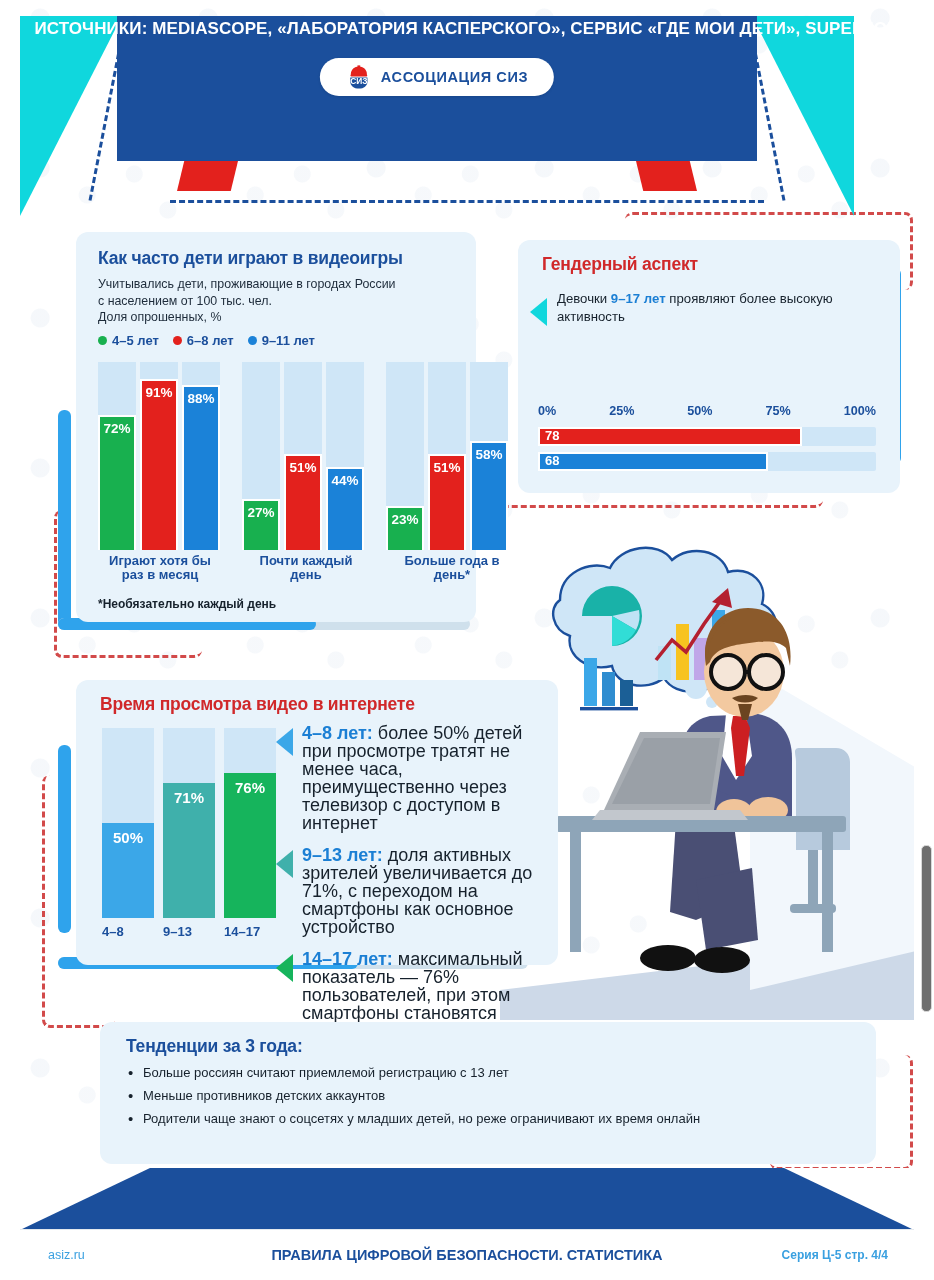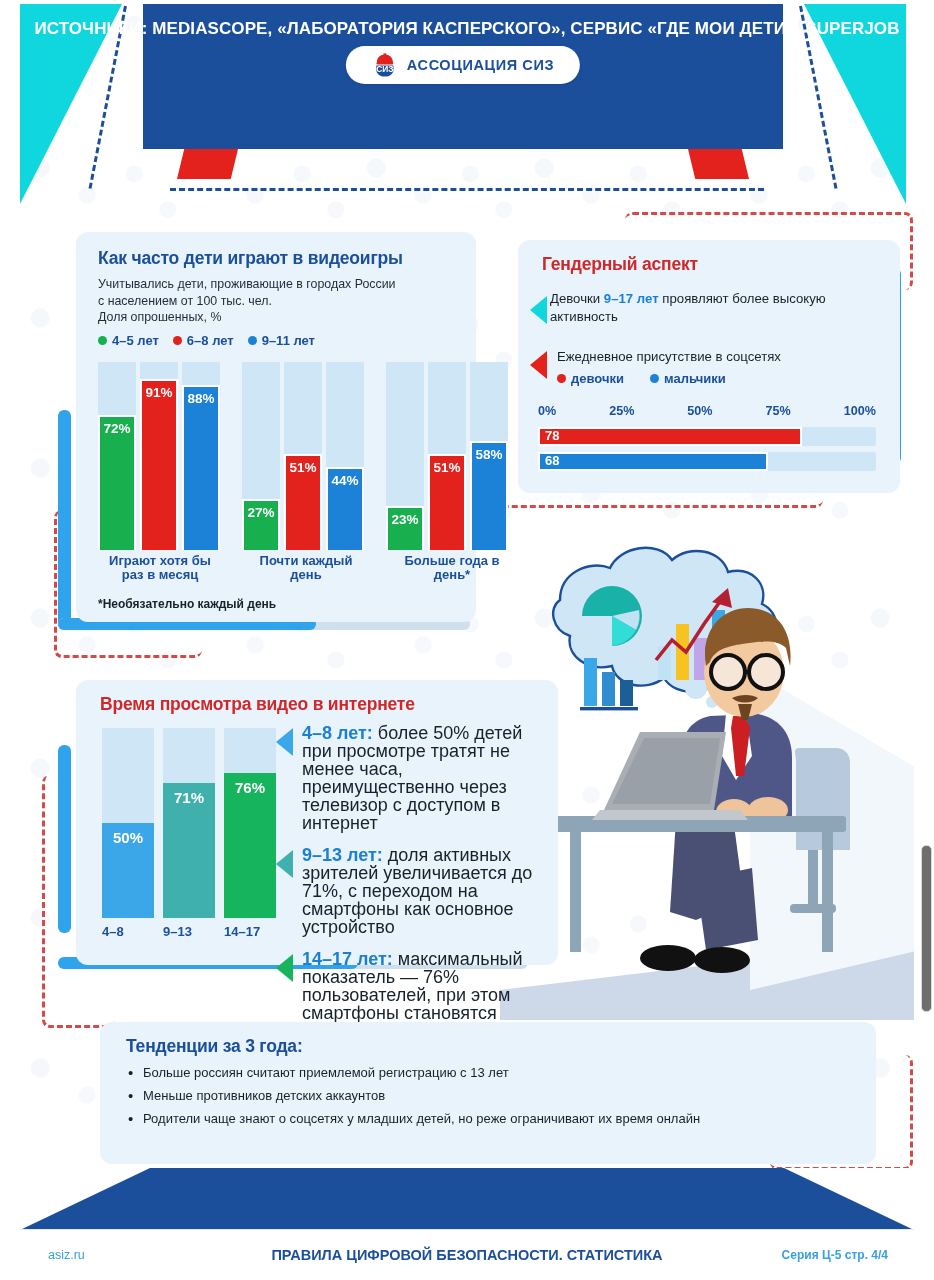--- a/index.html
+++ b/index.html
@@ -17,21 +17,21 @@
     position:absolute;inset:0;
     background-image:
       radial-gradient(circle at 12% 12%, rgba(30,90,160,.045) 0 9px, transparent 10px),
       radial-gradient(circle at 40% 30%, rgba(30,90,160,.040) 0 8px, transparent 9px),
       radial-gradient(circle at 68% 16%, rgba(30,90,160,.040) 0 8px, transparent 9px),
       radial-gradient(circle at 88% 40%, rgba(30,90,160,.038) 0 8px, transparent 9px);
     background-size:168px 150px;
     pointer-events:none;z-index:1;
   }
   
-  .header{position:absolute;left:0;top:4px;width:886px;height:210px;z-index:3;}
+  .header{position:absolute;left:0;top:16px;width:802px;height:210px;z-index:3;padding-left:32px;}
   .hdr-cyan-l{position:absolute;left:0;top:0;width:0;height:0;
     border-left:102px solid #10d7dd;border-bottom:200px solid transparent;}
   .hdr-cyan-r{position:absolute;right:0;top:0;width:0;height:0;
     border-right:102px solid #10d7dd;border-bottom:200px solid transparent;}
   .hdr-blue{position:absolute;left:50%;top:0;transform:translateX(-50%);
     width:640px;height:145px;background:#1b4f9c;
     clip-path:polygon(0 0,100% 0,100% 100%,0 100%);}
   .hdr-blue::before{content:"";position:absolute;left:-38px;top:0;width:40px;height:145px;
     background:#1b4f9c;clip-path:polygon(100% 0,100% 100%,0 100%);}
   .hdr-blue::after{content:"";position:absolute;right:-38px;top:0;width:40px;height:145px;
@@ -239,43 +239,27 @@
       <div class="glab" style="width:124px;">Больше года в день*</div>
     </div>
 
     <div class="note" style="left:22px;top:365px;">*Необязательно каждый день</div>
   </div>
 
   <div class="card-side" style="left:868px;top:268px;height:196px;"></div>
   <div class="card" style="left:498px;top:240px;width:382px;height:253px;">
     <h2 class="sect red" style="position:absolute;left:24px;top:14px;">Гендерный аспект</h2>
 
-    <div style="position:absolute;left:12px;top:50px;display:flex;gap:3px;align-items:center;">
+    <div style="position:absolute;left:12px;top:50px;display:flex;gap:10px;align-items:flex-end;">
       <span class="ptr" style="border-right:17px solid #10d7dd;margin-top:3px;"></span>
       <div style="font-size:13.2px;line-height:18px;color:#16212c;max-width:300px;">
         <span>Девочки </span><span style="color:#1b7fd4;font-weight:bold;">9–17 лет</span><span> проявляют более высокую активность</span>
       </div>
     </div>
 
-    <div style="position:absolute;left:12px;top:108px;display:flex;gap:10px;align-items:flex-start;">
-      <span class="ptr" style="border-right:17px solid #e3211d;margin-top:3px;"></span>
-      <div>
-        <div style="font-size:13.2px;line-height:18px;color:#16212c;">Ежедневное присутствие в соцсетях</div>
-        <div class="legend" style="margin-top:5px;gap:26px;">
-          <span>
-            <i class="dot" style="background:#e3211d;"></i>
-            <em style="font-style:normal">девочки</em>
-          </span>
-          <span>
-            <i class="dot" style="background:#1b82d8;"></i>
-            <em style="font-style:normal">мальчики</em>
-          </span>
-        </div>
-      </div>
-    </div>
 
     <div style="position:absolute;left:20px;top:164px;width:338px;">
       <div class="axis">
         <span>0%</span>
         <span>25%</span>
         <span>50%</span>
         <span>75%</span>
         <span>100%</span>
       </div>
       <div class="hbar" style="margin-top:9px;">

